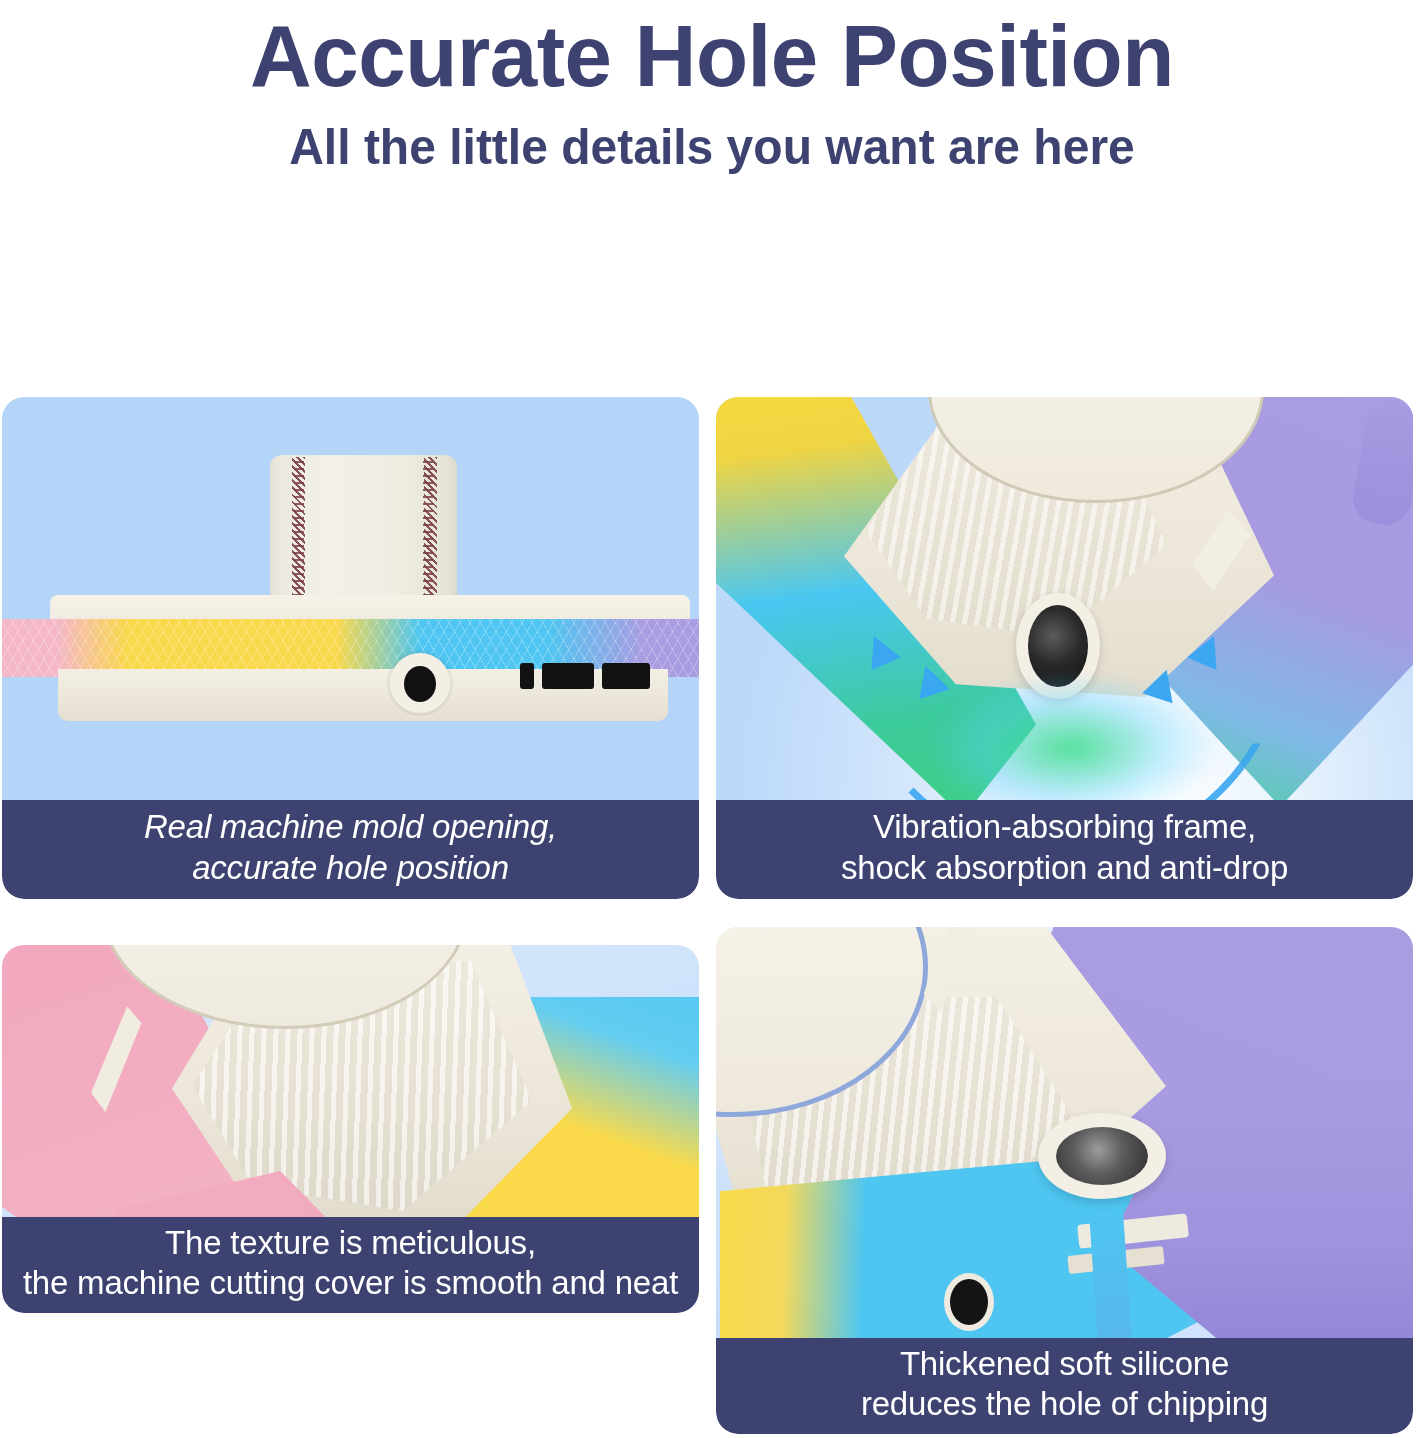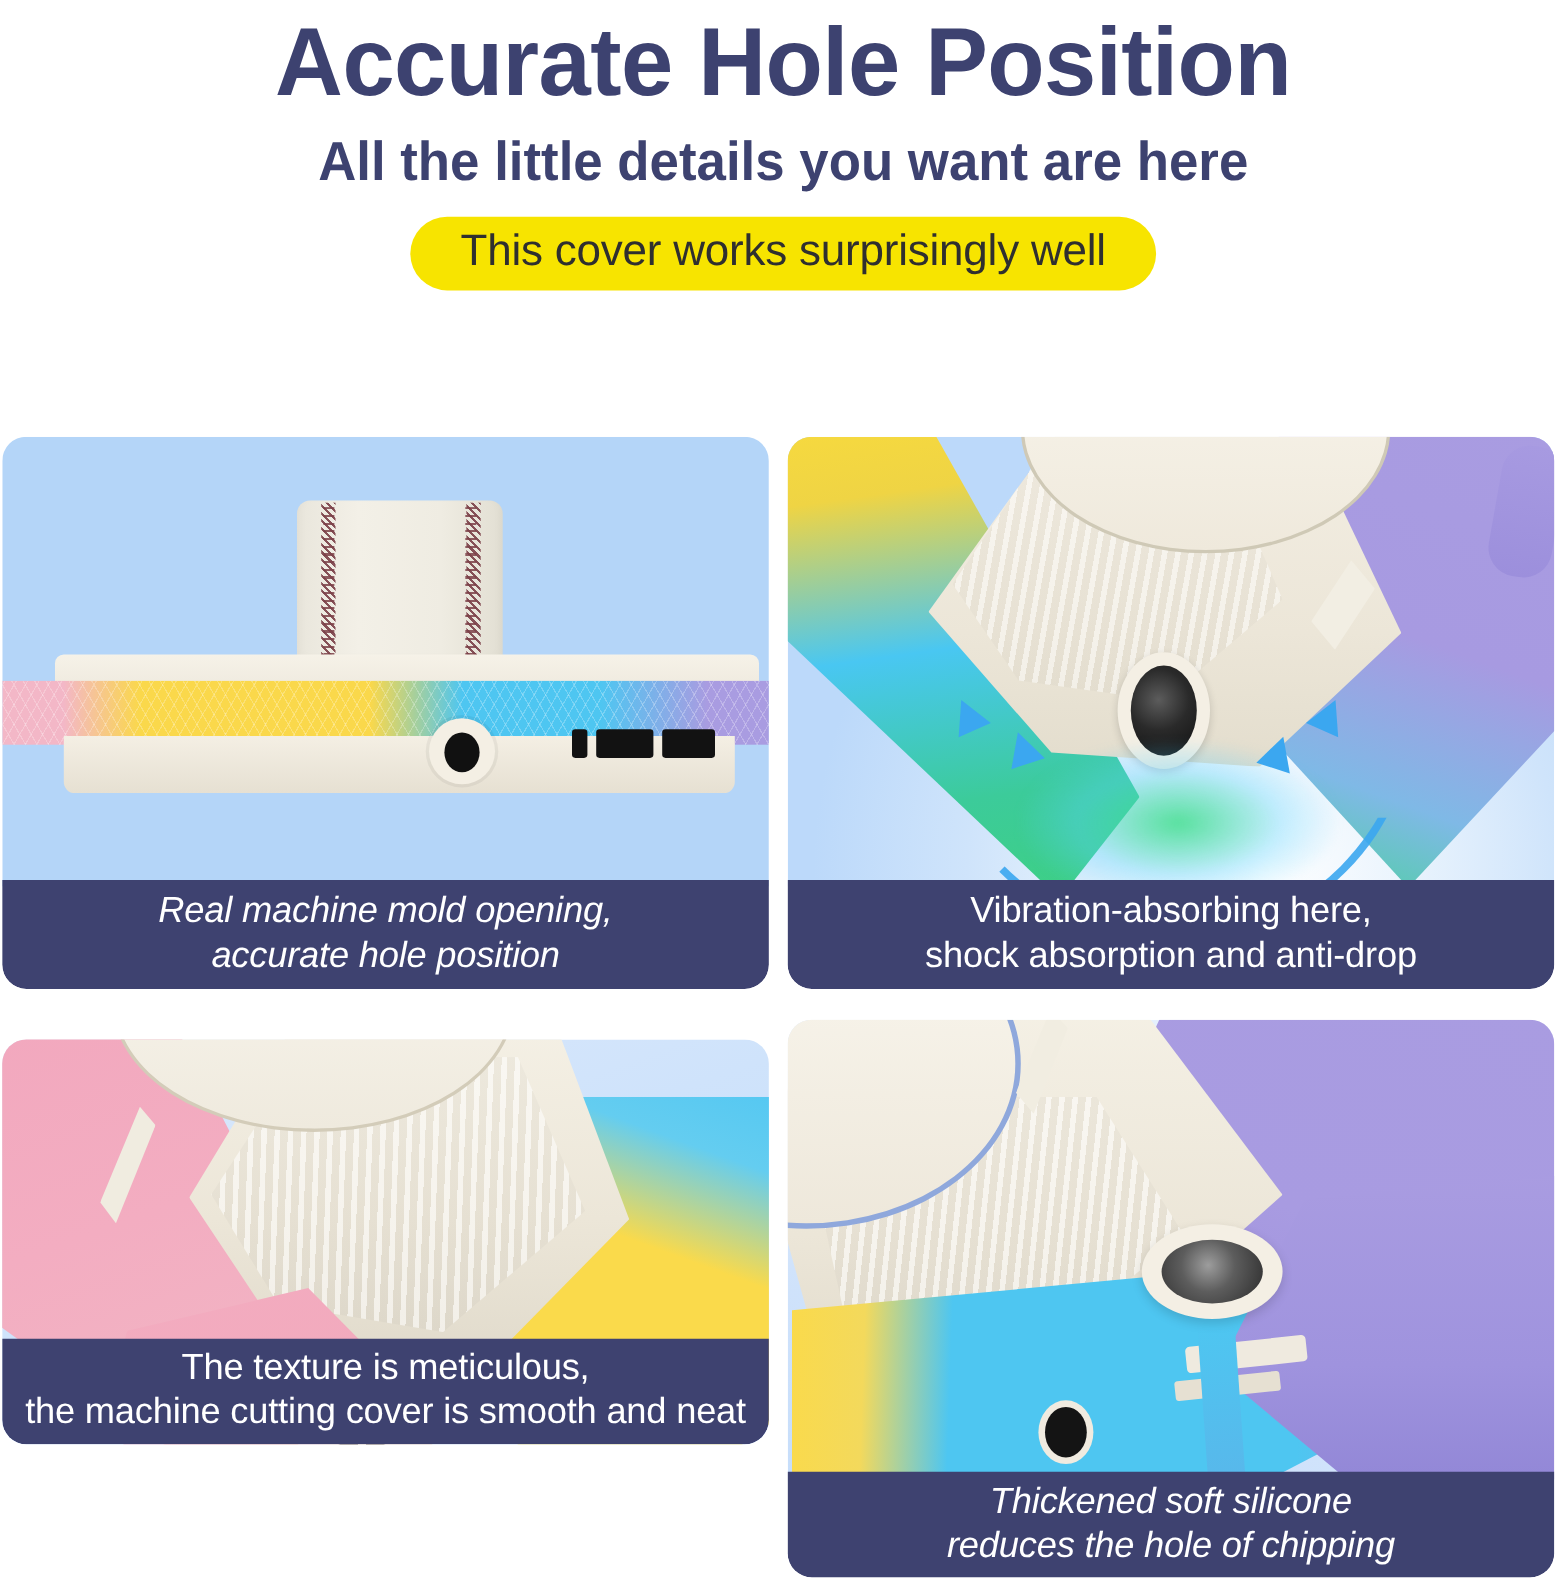--- a/index.html
+++ b/index.html
@@ -61,21 +61,21 @@
   }
   .card{
     position:absolute;
     width:697px;
     overflow:hidden;
     border-radius:22px;
   }
   .card.tl{left:2px;  top:4px;   height:502px;font-style:italic;}
   .card.tr{left:716px;top:4px;   height:502px;}
   .card.bl{left:2px;  top:552px; height:368px;}
-  .card.br{left:716px;top:534px; height:507px;font-style:italic;}
+  .card.br{left:716px;top:534px; height:507px;}
 
   .photo{
     position:absolute;
     left:0;top:0;
     width:697px;
     overflow:hidden;
   }
   .card.tl .photo,.card.tr .photo{height:409px;}
   .card.bl .photo,.card.br .photo{height:420px;}
 
@@ -359,23 +359,20 @@
     background:linear-gradient(180deg,#4ec6f1,#59b6ea);
     transform:rotate(-4deg);
   }
 </style>
 </head>
 <body>
 
 <div class="header">
   <h1 class="title">Accurate Hole Position</h1>
   <h2 class="subtitle">All the little details you want are here</h2>
-  <div class="badge-wrap">
-    <div class="badge">This cover works surprisingly well</div>
-  </div>
 </div>
 
 <div class="grid">
 
   <div class="card tl">
     <div class="photo">
       <div class="scene bg-flat"></div>
       <div class="p1-strap"></div>
       <div class="p1-zig1"></div>
       <div class="p1-zig2"></div>
@@ -409,21 +406,21 @@
       <div class="p2-camwell"></div>
       <div class="p2-cam"></div>
       <div class="p2-glow"></div>
       <div class="p2-arc"></div>
       <div class="p2-arrowhead p2-ah1"></div>
       <div class="p2-arrowhead p2-ah2"></div>
       <div class="p2-arrowhead p2-ah3"></div>
       <div class="p2-arrowhead p2-ah4"></div>
     </div>
     <div class="caption">
-      <span>Vibration-absorbing here,</span>
+      <span>Vibration-absorbing frame,</span>
       <span>shock absorption and anti-drop</span>
     </div>
   </div>
 
   <div class="card bl">
     <div class="photo">
       <div class="scene bg-grad-bl"></div>
       <div class="p3-pink"></div>
       <div class="p3-yellow"></div>
       <div class="p3-shell"></div>

